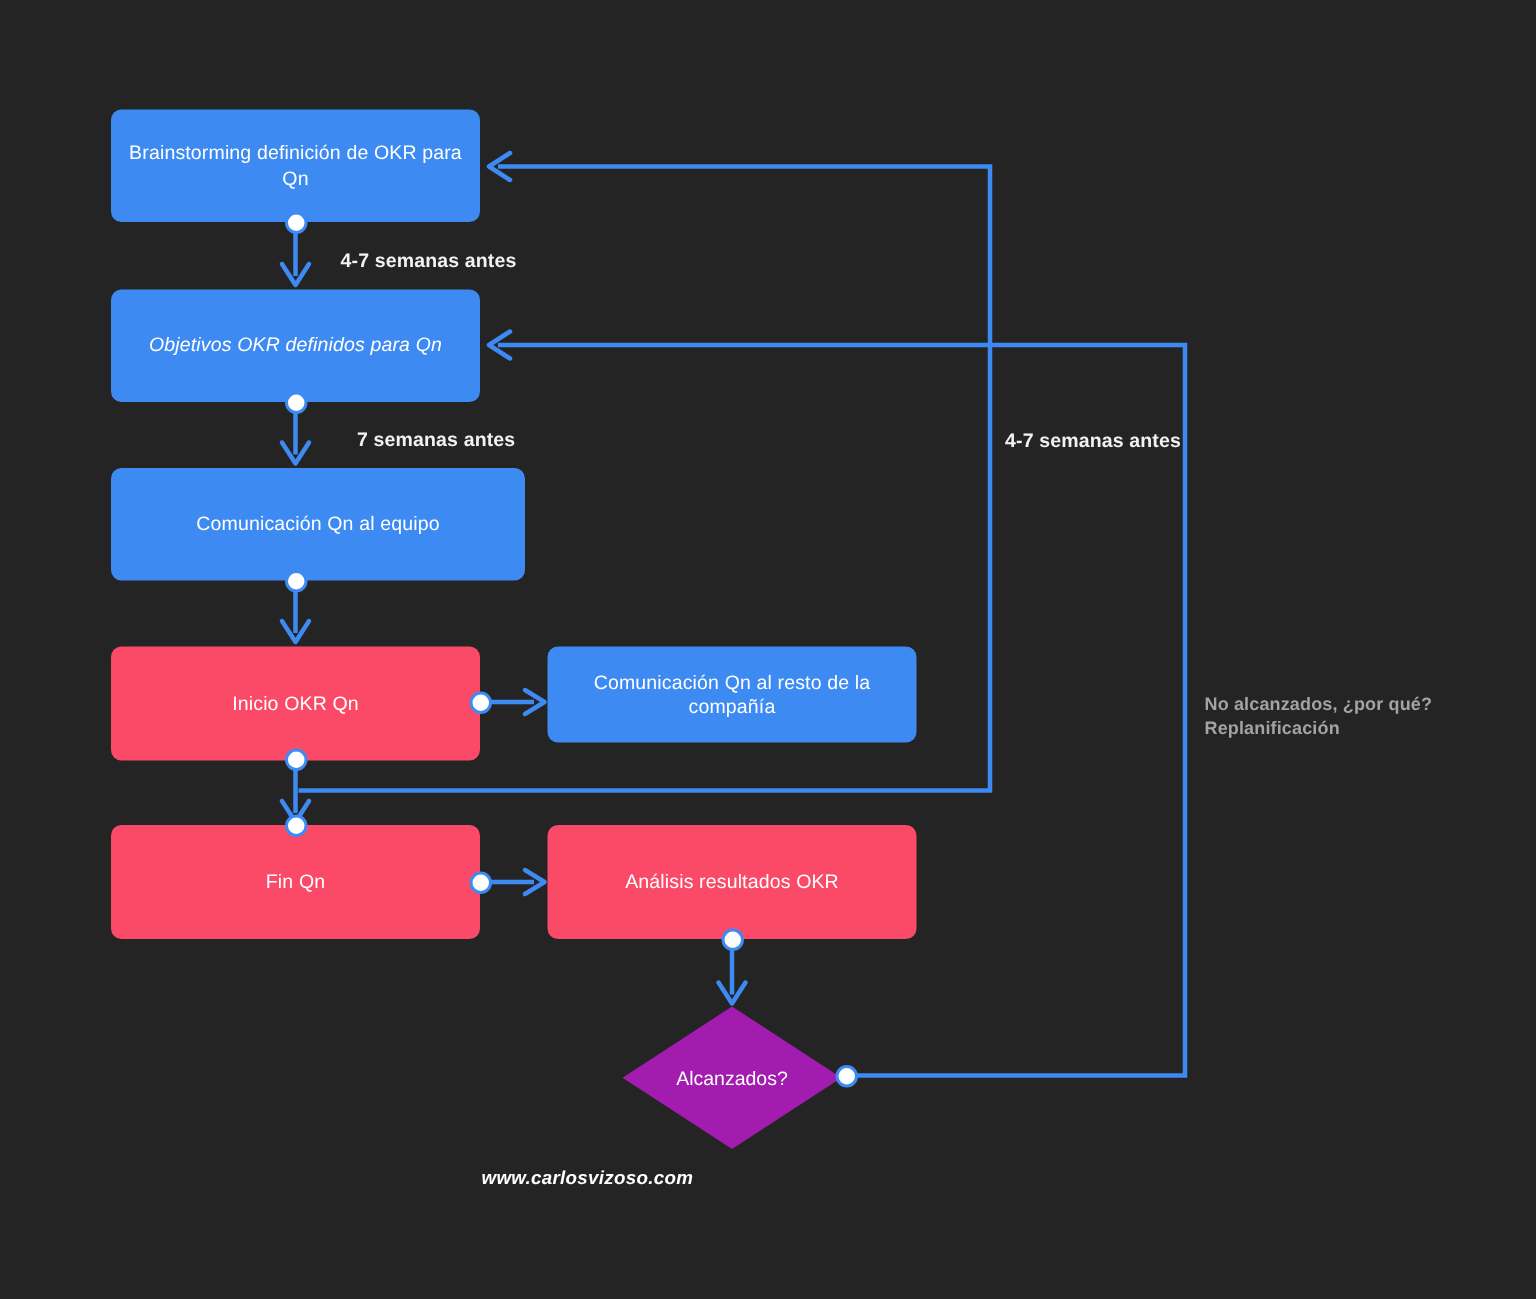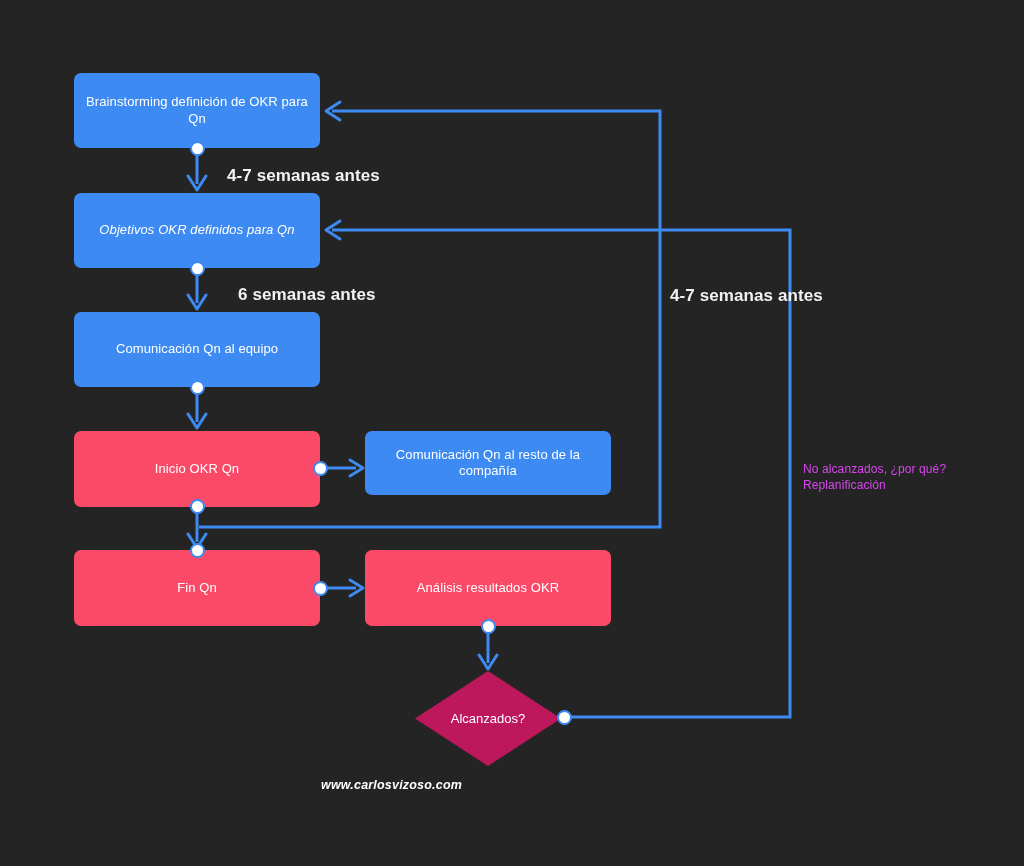--- a/index.html
+++ b/index.html
@@ -36,43 +36,43 @@
     font-size: 13px;
     line-height: 1.25;
     text-align: center;
     padding: 4px 10px;
     letter-spacing: 0.1px;
   }
   .node.blue  { background: #3d8bf2; }
   .node.red   { background: #fa4a68; }
   .diamond {
     position: absolute;
-    background: #be185d;
+    background: #a21caf;
     clip-path: polygon(50% 0%, 100% 50%, 50% 100%, 0% 50%);
     display: flex;
     align-items: center;
     justify-content: center;
     color: #ffffff;
     font-size: 13px;
     text-align: center;
   }
   .edge-label {
     position: absolute;
     color: #f2f2f2;
-    font-size: 17px;
+    font-size: 13px;
     font-weight: bold;
     white-space: pre;
     line-height: 1.35;
     letter-spacing: 0.1px;
   }
   .side-note {
     position: absolute;
-    color: #d946ef;
+    color: #a3a3a3;
     font-size: 12px;
-    font-weight: normal;
+    font-weight: bold;
     line-height: 1.35;
     white-space: pre-line;
     letter-spacing: 0.1px;
   }
   .watermark {
     position: absolute;
     color: #ffffff;
     font-size: 12.5px;
     font-style: italic;
     font-weight: bold;
@@ -147,21 +147,21 @@
   </svg>
 
   <div class="node blue" style="left:74px; top:73px; width:246px; height:75px;">
     <span>Brainstorming definición de OKR para Qn</span>
   </div>
 
   <div class="node blue" style="left:74px; top:193px; width:246px; height:75px;font-style:italic;">
     <span>Objetivos OKR definidos para Qn</span>
   </div>
 
-  <div class="node blue" style="left:74px; top:312px; width:246px; height:75px;">
+  <div class="node blue" style="left:74px; top:312px; width:276px; height:75px;">
     <span>Comunicación Qn al equipo</span>
   </div>
 
   <div class="node red" style="left:74px; top:431px; width:246px; height:76px;">
     <span>Inicio OKR Qn</span>
   </div>
 
   <div class="node blue" style="left:365px; top:431px; width:246px; height:64px;">
     <span>Comunicación Qn al resto de la compañía</span>
   </div>
@@ -183,21 +183,21 @@
   <div class="port" style="left:197px; top:387px;"></div>
   <div class="port" style="left:320px; top:468px;"></div>
   <div class="port" style="left:197px; top:506px;"></div>
   <div class="port" style="left:197px; top:550px;"></div>
   <div class="port" style="left:320px; top:588px;"></div>
   <div class="port" style="left:488px; top:626px;"></div>
   <div class="port" style="left:564px; top:717px;"></div>
 
   <div class="edge-label" style="left:227px; top:165px;">4-7 semanas antes</div>
 
-  <div class="edge-label" style="left:238px; top:284px;">6 semanas antes</div>
+  <div class="edge-label" style="left:238px; top:284px;">7 semanas antes</div>
 
   <div class="edge-label" style="left:670px; top:285px;">4-7 semanas antes</div>
 
   <div class="side-note" style="left:803px; top:461px;">No alcanzados, ¿por qué?
 Replanificación</div>
 
   <div class="watermark" style="left:321px; top:778px;">www.carlosvizoso.com</div>
 
 </div>
 

